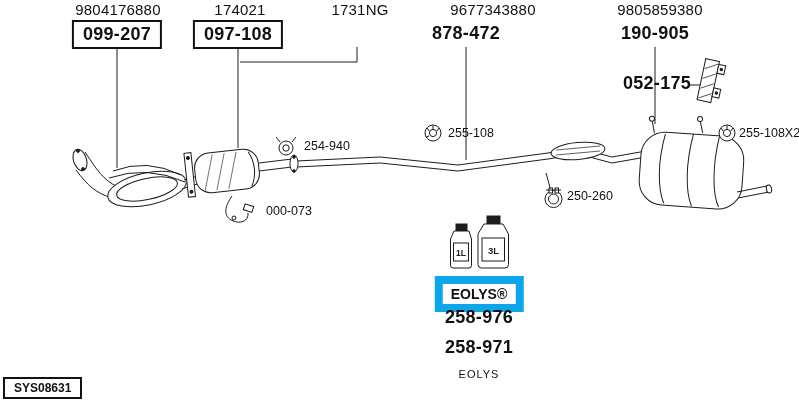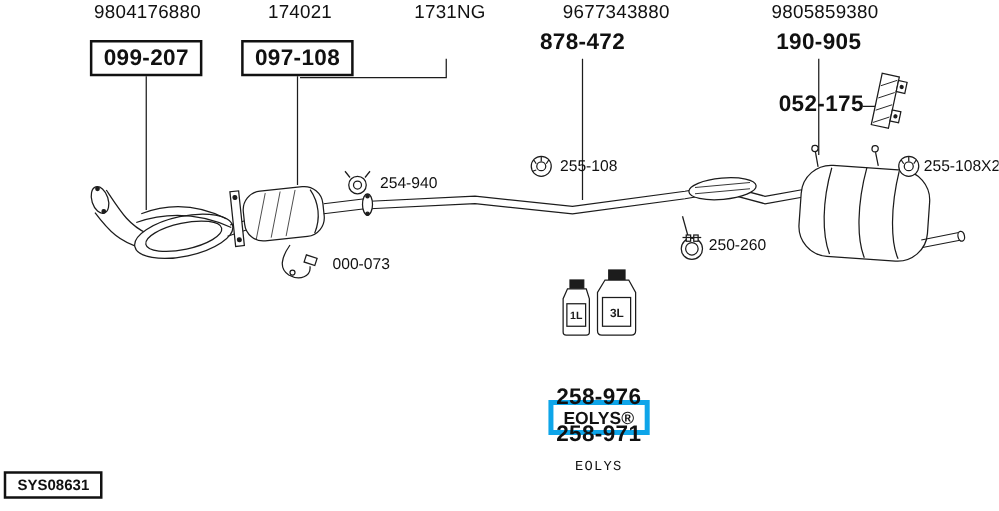--- a/index.html
+++ b/index.html
@@ -2,24 +2,24 @@
 <html><head>
 <meta charset="utf-8">
 <style>
   html,body{margin:0;padding:0;background:#fff;}
   .canvas{position:relative;width:799px;height:409px;background:#ffffff;
           font-family:"Liberation Sans",sans-serif;color:#111;overflow:hidden;}
   .lbl{position:absolute;white-space:nowrap;color:#111;}
   .center{transform:translateX(-50%);}
   .ref{font-size:15px;letter-spacing:0.2px;}
   .big{font-size:18px;font-weight:bold;letter-spacing:0.3px;}
-  .boxed{border:2px solid #111;padding:1px 9px;background:#fff;line-height:1.25;margin-top:12px;}
+  .boxed{border:2px solid #111;padding:1px 9px;background:#fff;line-height:1.25;}
   .sm{font-size:12.5px;}
-  .eolys-box{border:4px solid #0ea5e9;padding:2px 8px;font-size:14px;font-weight:bold;background:#fff;margin-top:44px;}
-  .eolys-sm{font-size:11px;letter-spacing:1px;font-family:Liberation Mono, monospace;}
+  .eolys-box{border:8px solid #0ea5e9;padding:2px 8px;font-size:14px;font-weight:bold;background:#fff;}
+  .eolys-sm{font-size:11px;letter-spacing:1px;}
   .sys{border:2px solid #111;padding:2px 9px;font-size:12px;font-weight:bold;background:#fff;}
   svg{position:absolute;left:0;top:0;}
 </style>
 </head>
 <body>
 
 <div class="canvas">
 
   <svg width="799" height="409" viewBox="0 0 799 409">
     <g stroke="#1c1c1c" fill="none" stroke-width="1">

